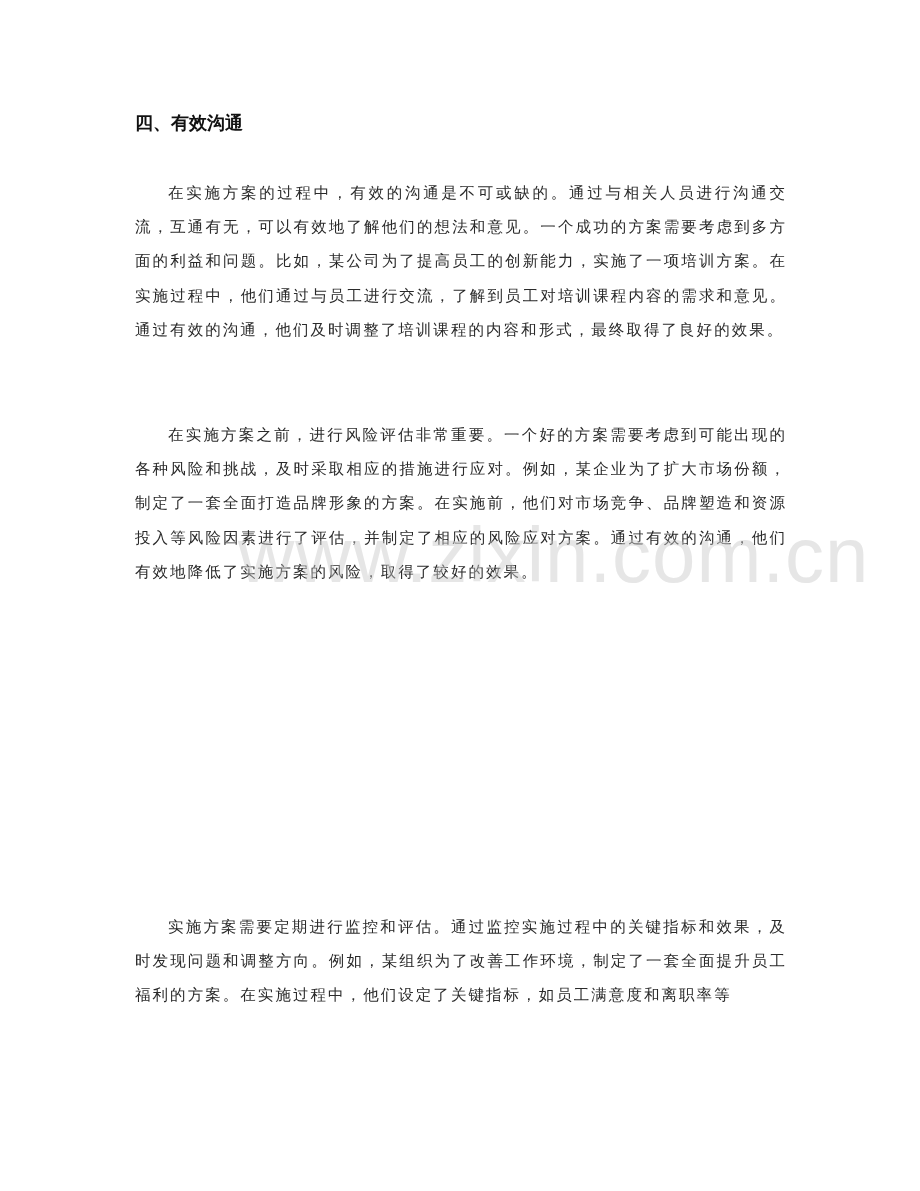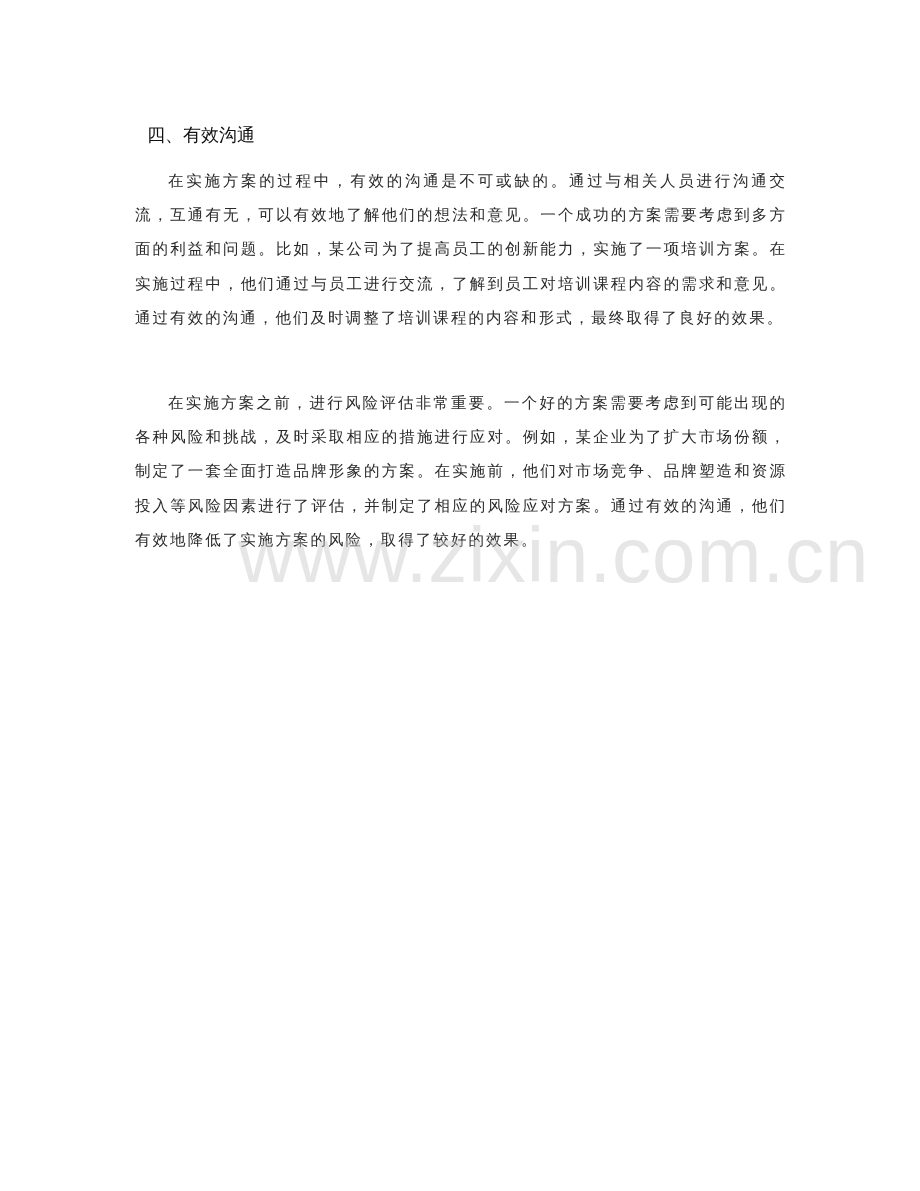--- a/index.html
+++ b/index.html
@@ -16,41 +16,41 @@
       color: #222222;
     }
     .page {
       position: absolute;
       left: 135px;
       top: 106px;
       width: 652px;
     }
     .section-heading {
       font-size: 18px;
-      font-weight: normal;
+      font-weight: bold;
       color: #111111;
-      margin: 12px;
+      margin: 0;
       height: 34px;
       line-height: 34px;
     }
     .section-para {
       margin: 0;
       font-size: 15.5px;
       line-height: 34.2px;
       letter-spacing: 2.05px;
       text-indent: 33px;
       text-align: justify;
       color: #2a2a2a;
     }
     .sec { position: absolute; left: 0; width: 652px; }
     .sec-4 { top: 0px; }
     .sec-5 { top: 276px; }
     .sec-6 { top: 522px; }
     .sec-7 { top: 768px; }
-    .sec .section-para { margin-top: 4px; }
+    .sec .section-para { margin-top: 36px; }
 
     .watermark {
       position: absolute;
       left: 238px;
       top: 516px;
       font-family: "Liberation Sans", sans-serif;
       font-size: 78px;
       letter-spacing: 1px;
       color: rgba(200, 200, 200, 0.45);
       pointer-events: none;
@@ -69,17 +69,18 @@
   </div>
 
   <div class="sec sec-5">
     <p class="section-para">在实施方案之前，进行风险评估非常重要。一个好的方案需要考虑到可能出现的各种风险和挑战，及时采取相应的措施进行应对。例如，某企业为了扩大市场份额，制定了一套全面打造品牌形象的方案。在实施前，他们对市场竞争、品牌塑造和资源投入等风险因素进行了评估，并制定了相应的风险应对方案。通过有效的沟通，他们有效地降低了实施方案的风险，取得了较好的效果。</p>
   </div>
 
   <div class="sec sec-6">
   </div>
 
   <div class="sec sec-7">
+    <p class="section-para">实施方案需要定期进行监控和评估。通过监控实施过程中的关键指标和效果，及时发现问题和调整方向。例如，某组织为了改善工作环境，制定了一套全面提升员工福利的方案。在实施过程中，他们设定了关键指标，如员工满意度和离职率等</p>
   </div>
 
 </div>
 
 <div class="watermark">www.zixin.com.cn</div>
 
 </body></html>

